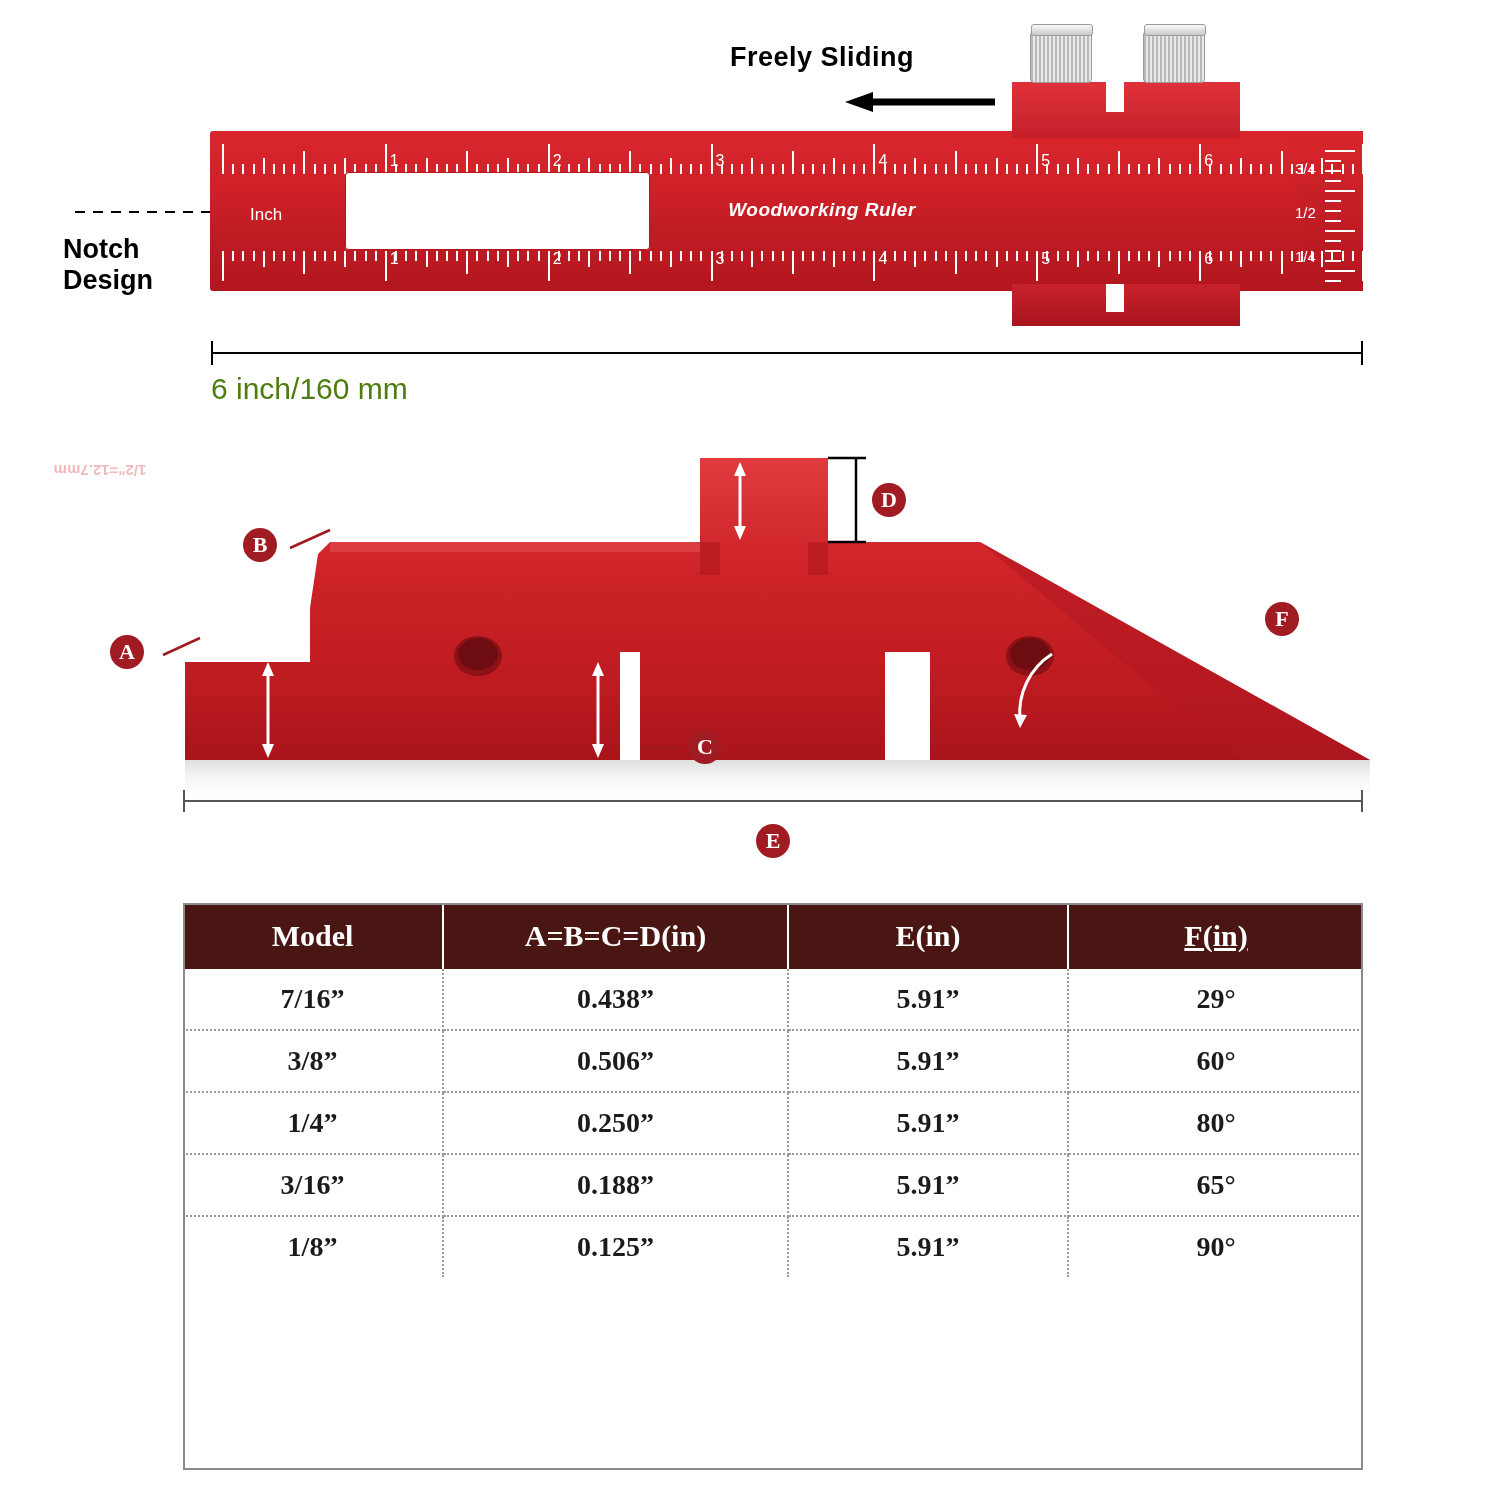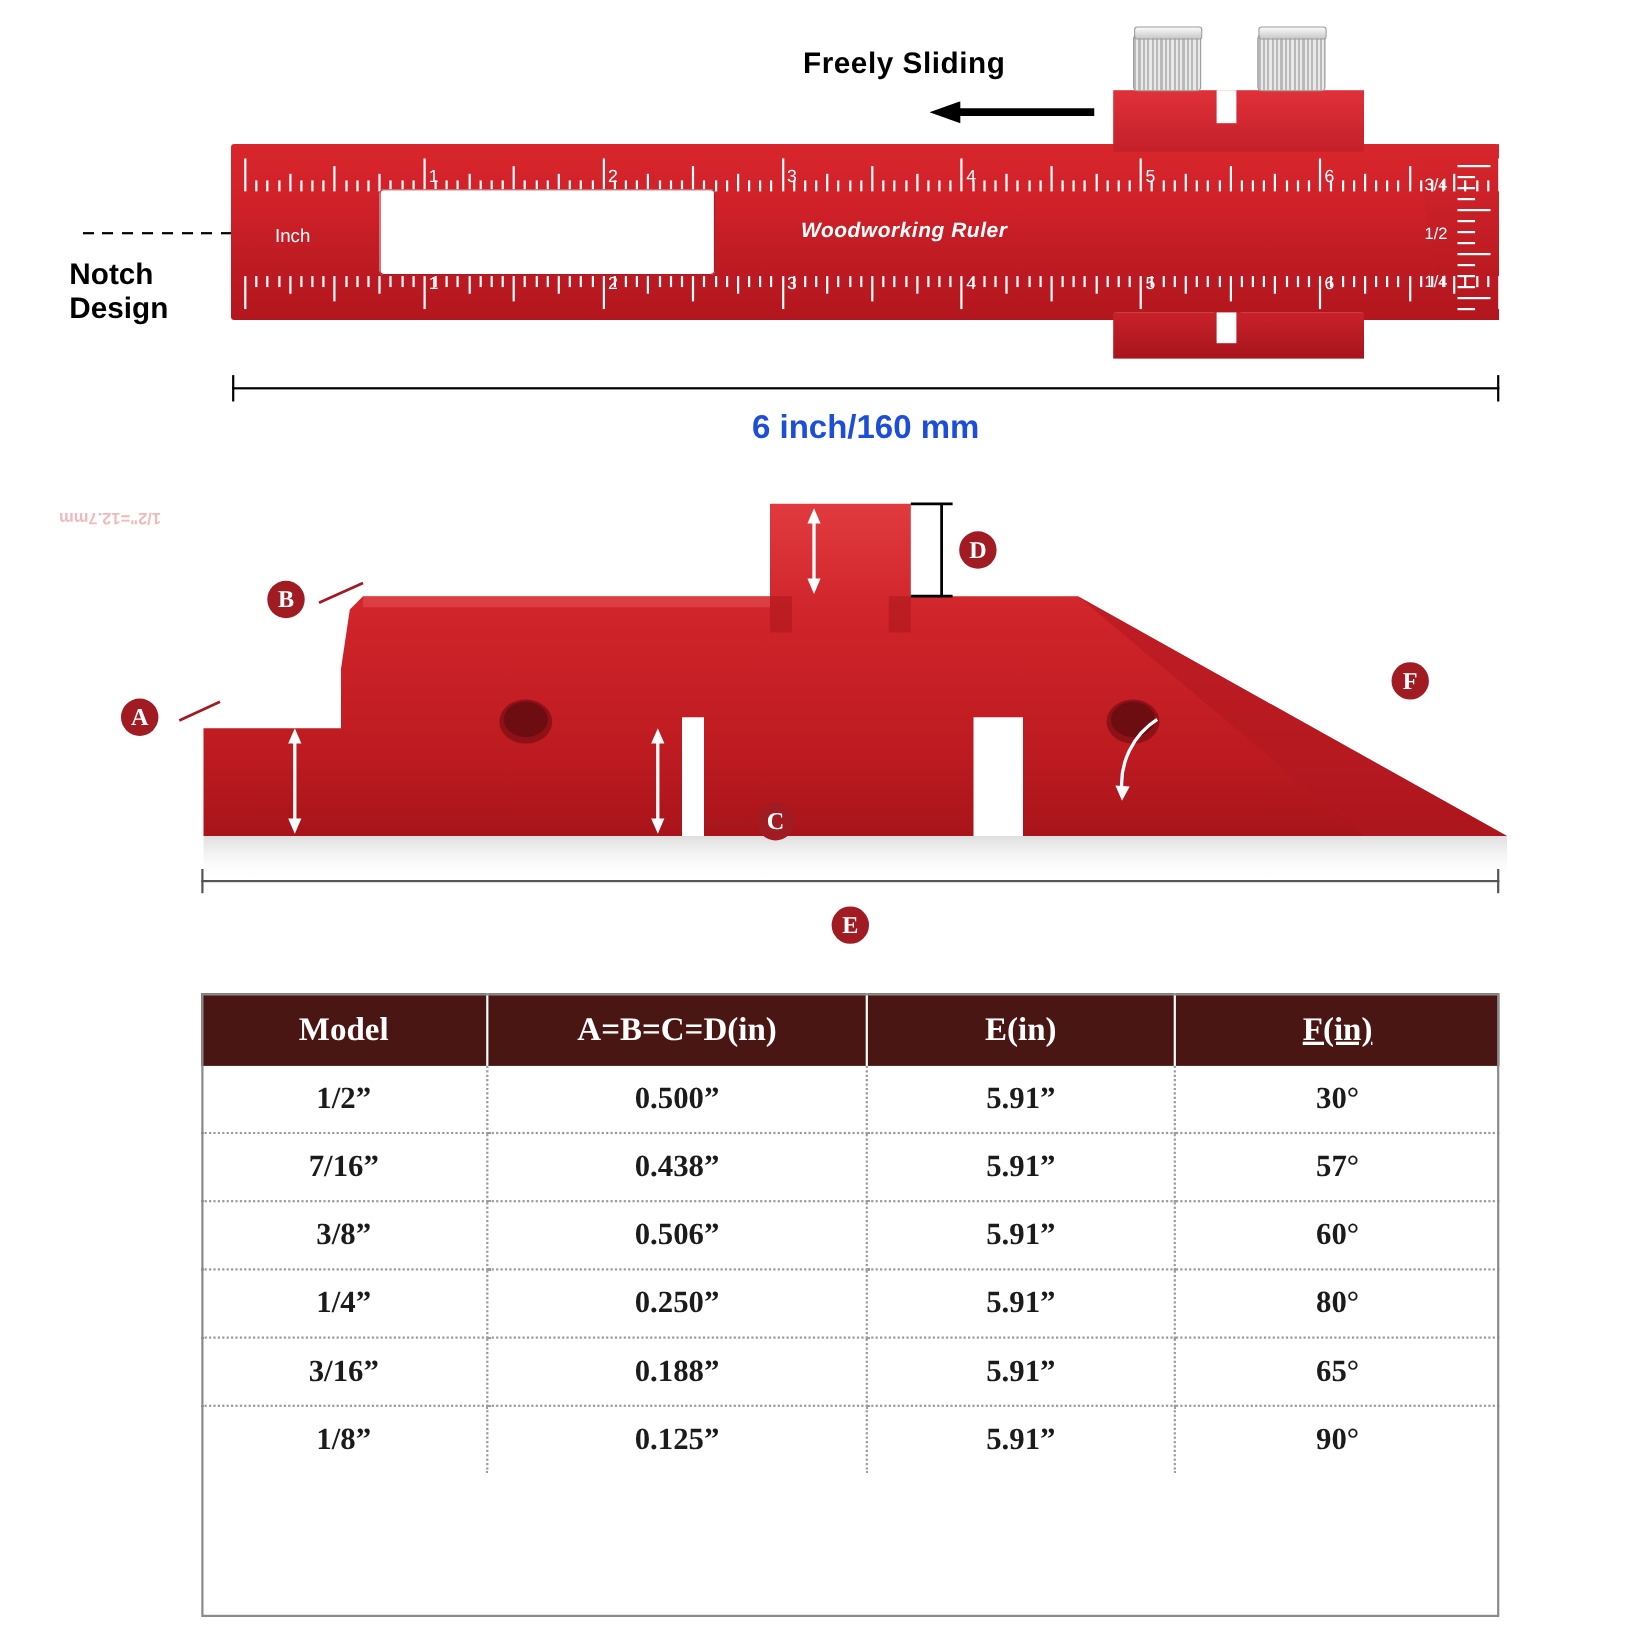--- a/index.html
+++ b/index.html
@@ -129,22 +129,22 @@
   
   .dim-line {
     left: 211px; top: 352px; width: 1152px; height: 2px; background: #000;
   }
   .dim-cap {
     position: absolute; width: 2px; height: 24px; background: #000; top: 341px;
   }
   .dim-cap.l { left: 211px; }
   .dim-cap.r { left: 1361px; }
   .dim-text {
-    left: 211px; top: 372px; width: 1152px; text-align: center;
-    font-size: 30px; font-weight: bold; color: #1d4ed8;
+    left: 211px; top: 372px; width: 1152px; 
+    font-size: 30px; font-weight: normal; color: #4d7c0f;
   }
 
   
   .gauge-wrap { left: 0px; top: 430px; width: 1500px; height: 440px; }
 
   .gauge-svg { position: absolute; left: 0; top: 0; }
 
   .g-label {
     position: absolute;
     width: 34px; height: 34px; border-radius: 50%;
@@ -638,30 +638,24 @@
       <thead>
         <tr>
           <th style="width:260px;">Model</th>
           <th style="width:345px;">A=B=C=D(in)</th>
           <th style="width:280px;">E(in)</th>
           <th style="width:295px;">F(in)</th>
         </tr>
       </thead>
       <tbody id="table-body">
           <tr>
-            <td>1/2”</td>
-            <td>0.500”</td>
-            <td>5.91”</td>
-            <td>30°</td>
-          </tr>
-          <tr>
             <td>7/16”</td>
             <td>0.438”</td>
             <td>5.91”</td>
-            <td>57°</td>
+            <td>29°</td>
           </tr>
           <tr>
             <td>3/8”</td>
             <td>0.506”</td>
             <td>5.91”</td>
             <td>60°</td>
           </tr>
           <tr>
             <td>1/4”</td>
             <td>0.250”</td>

